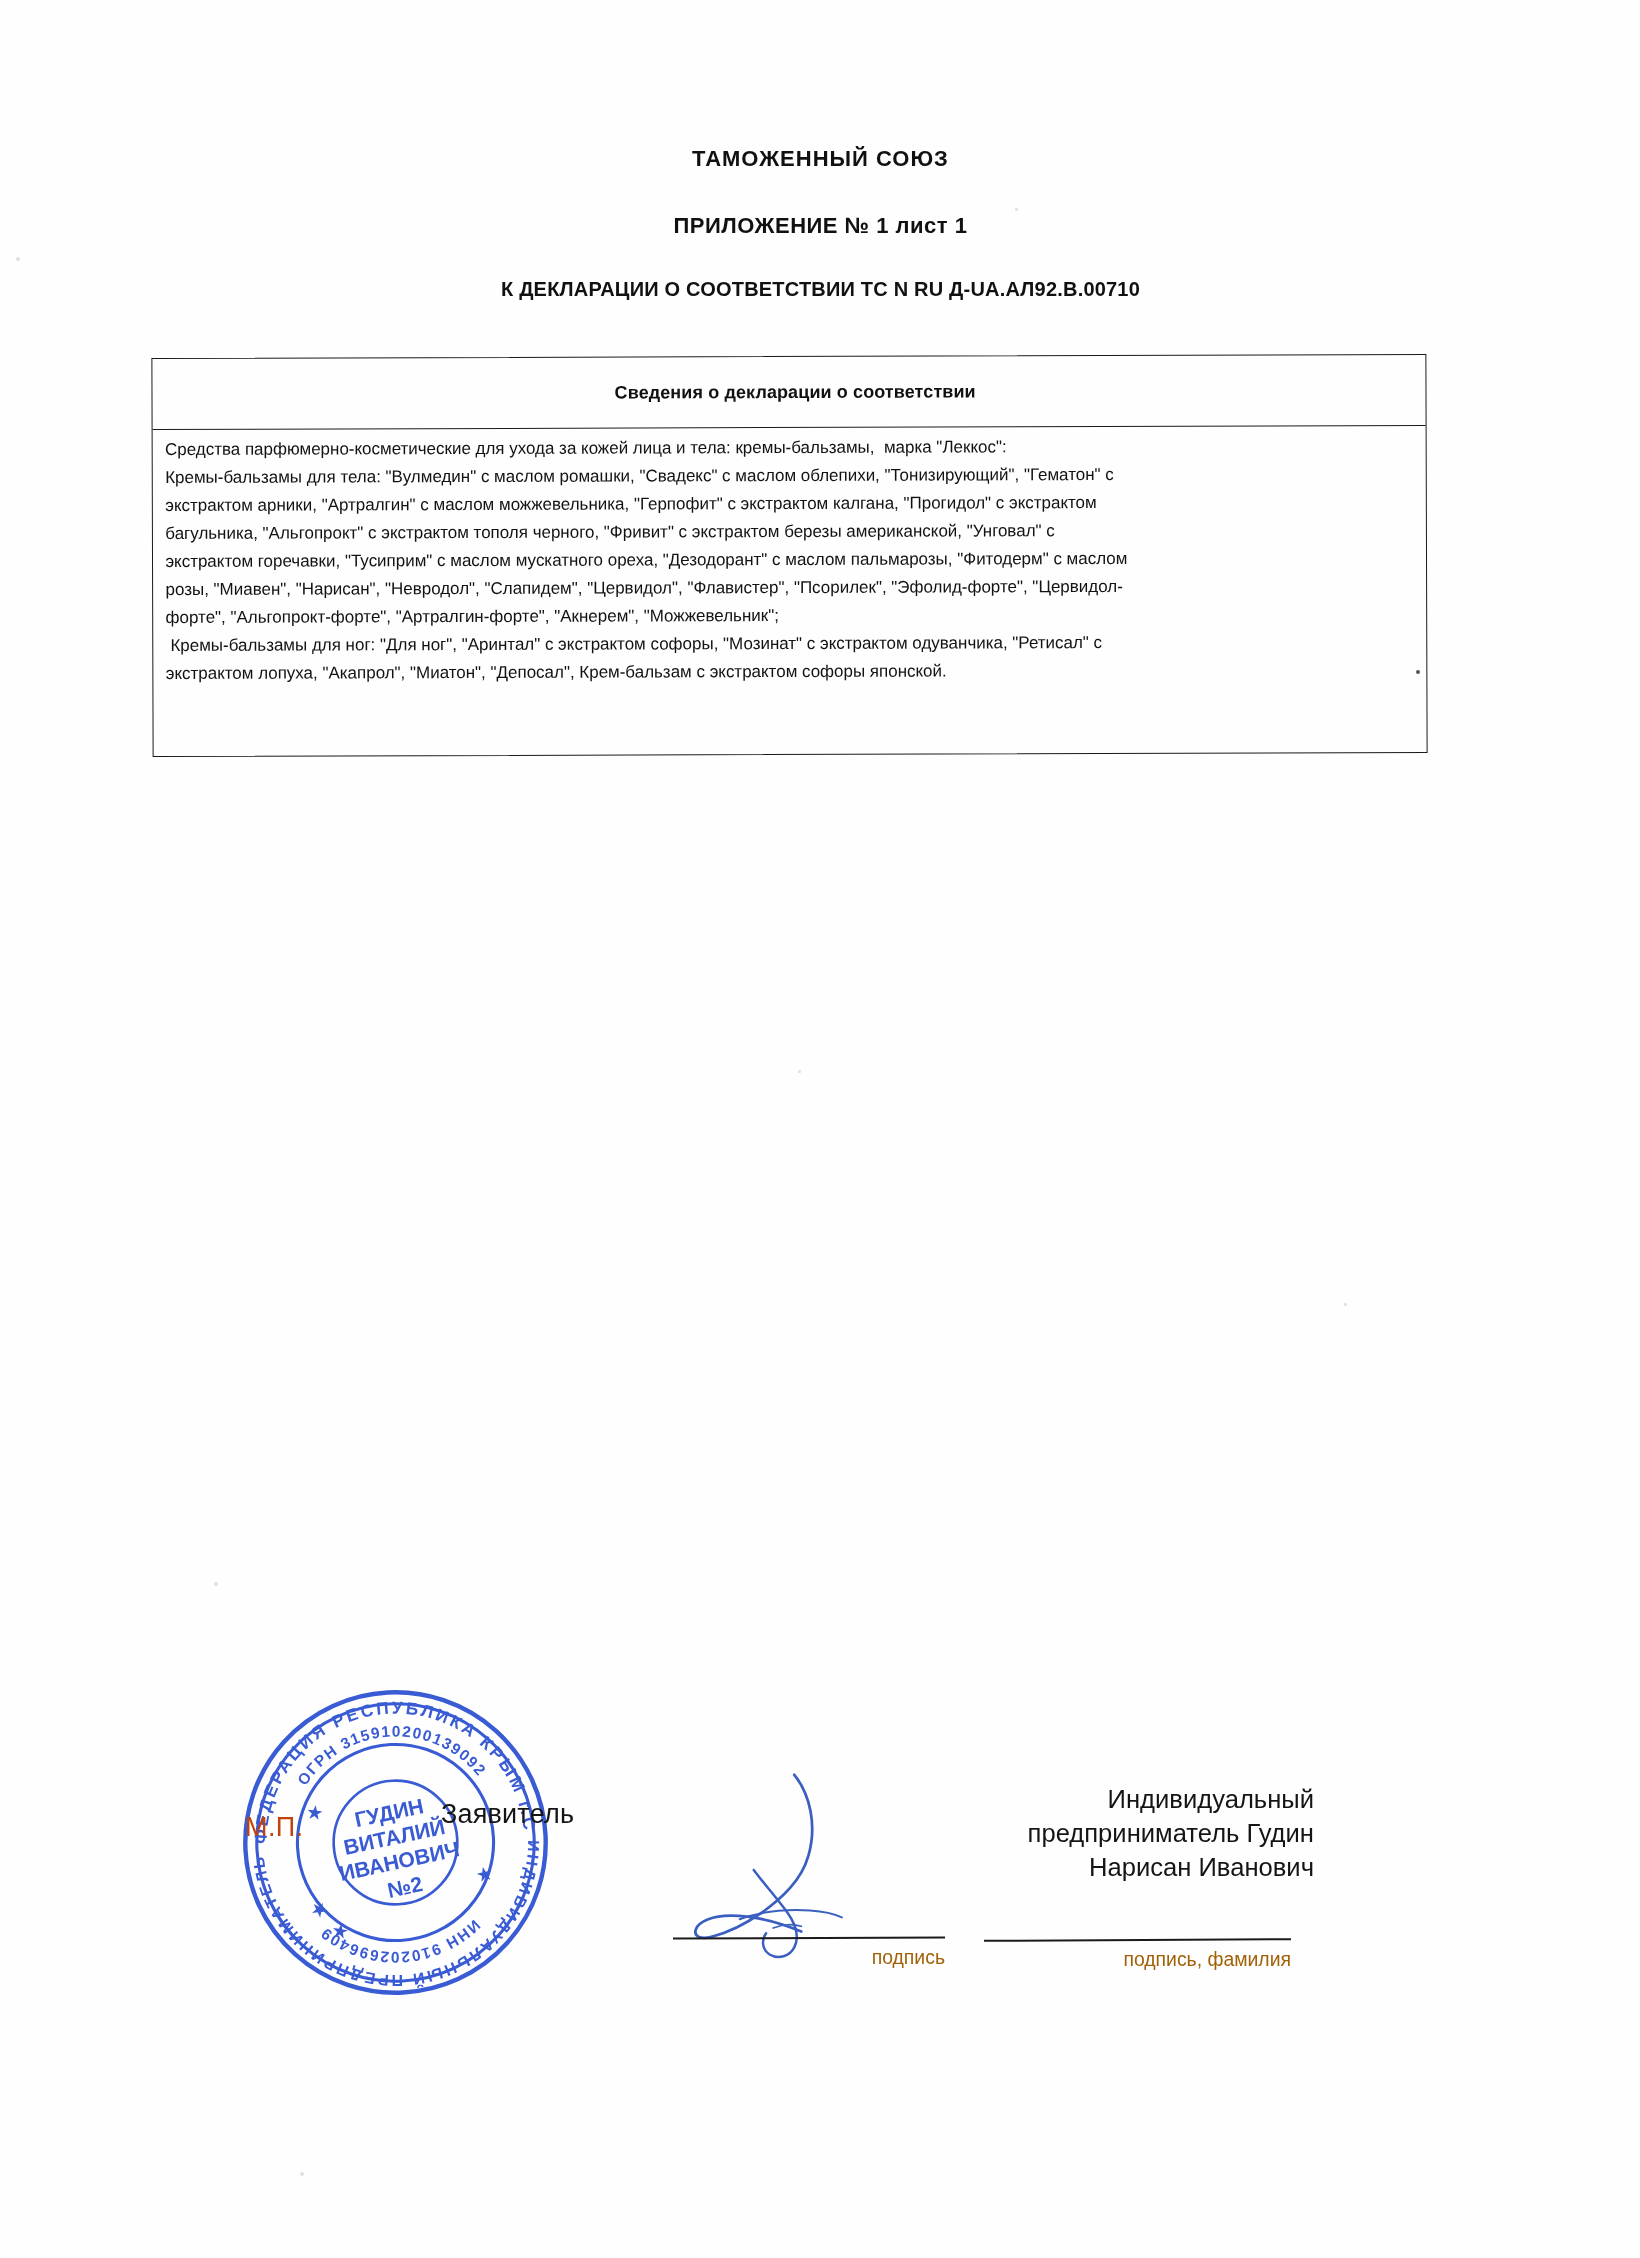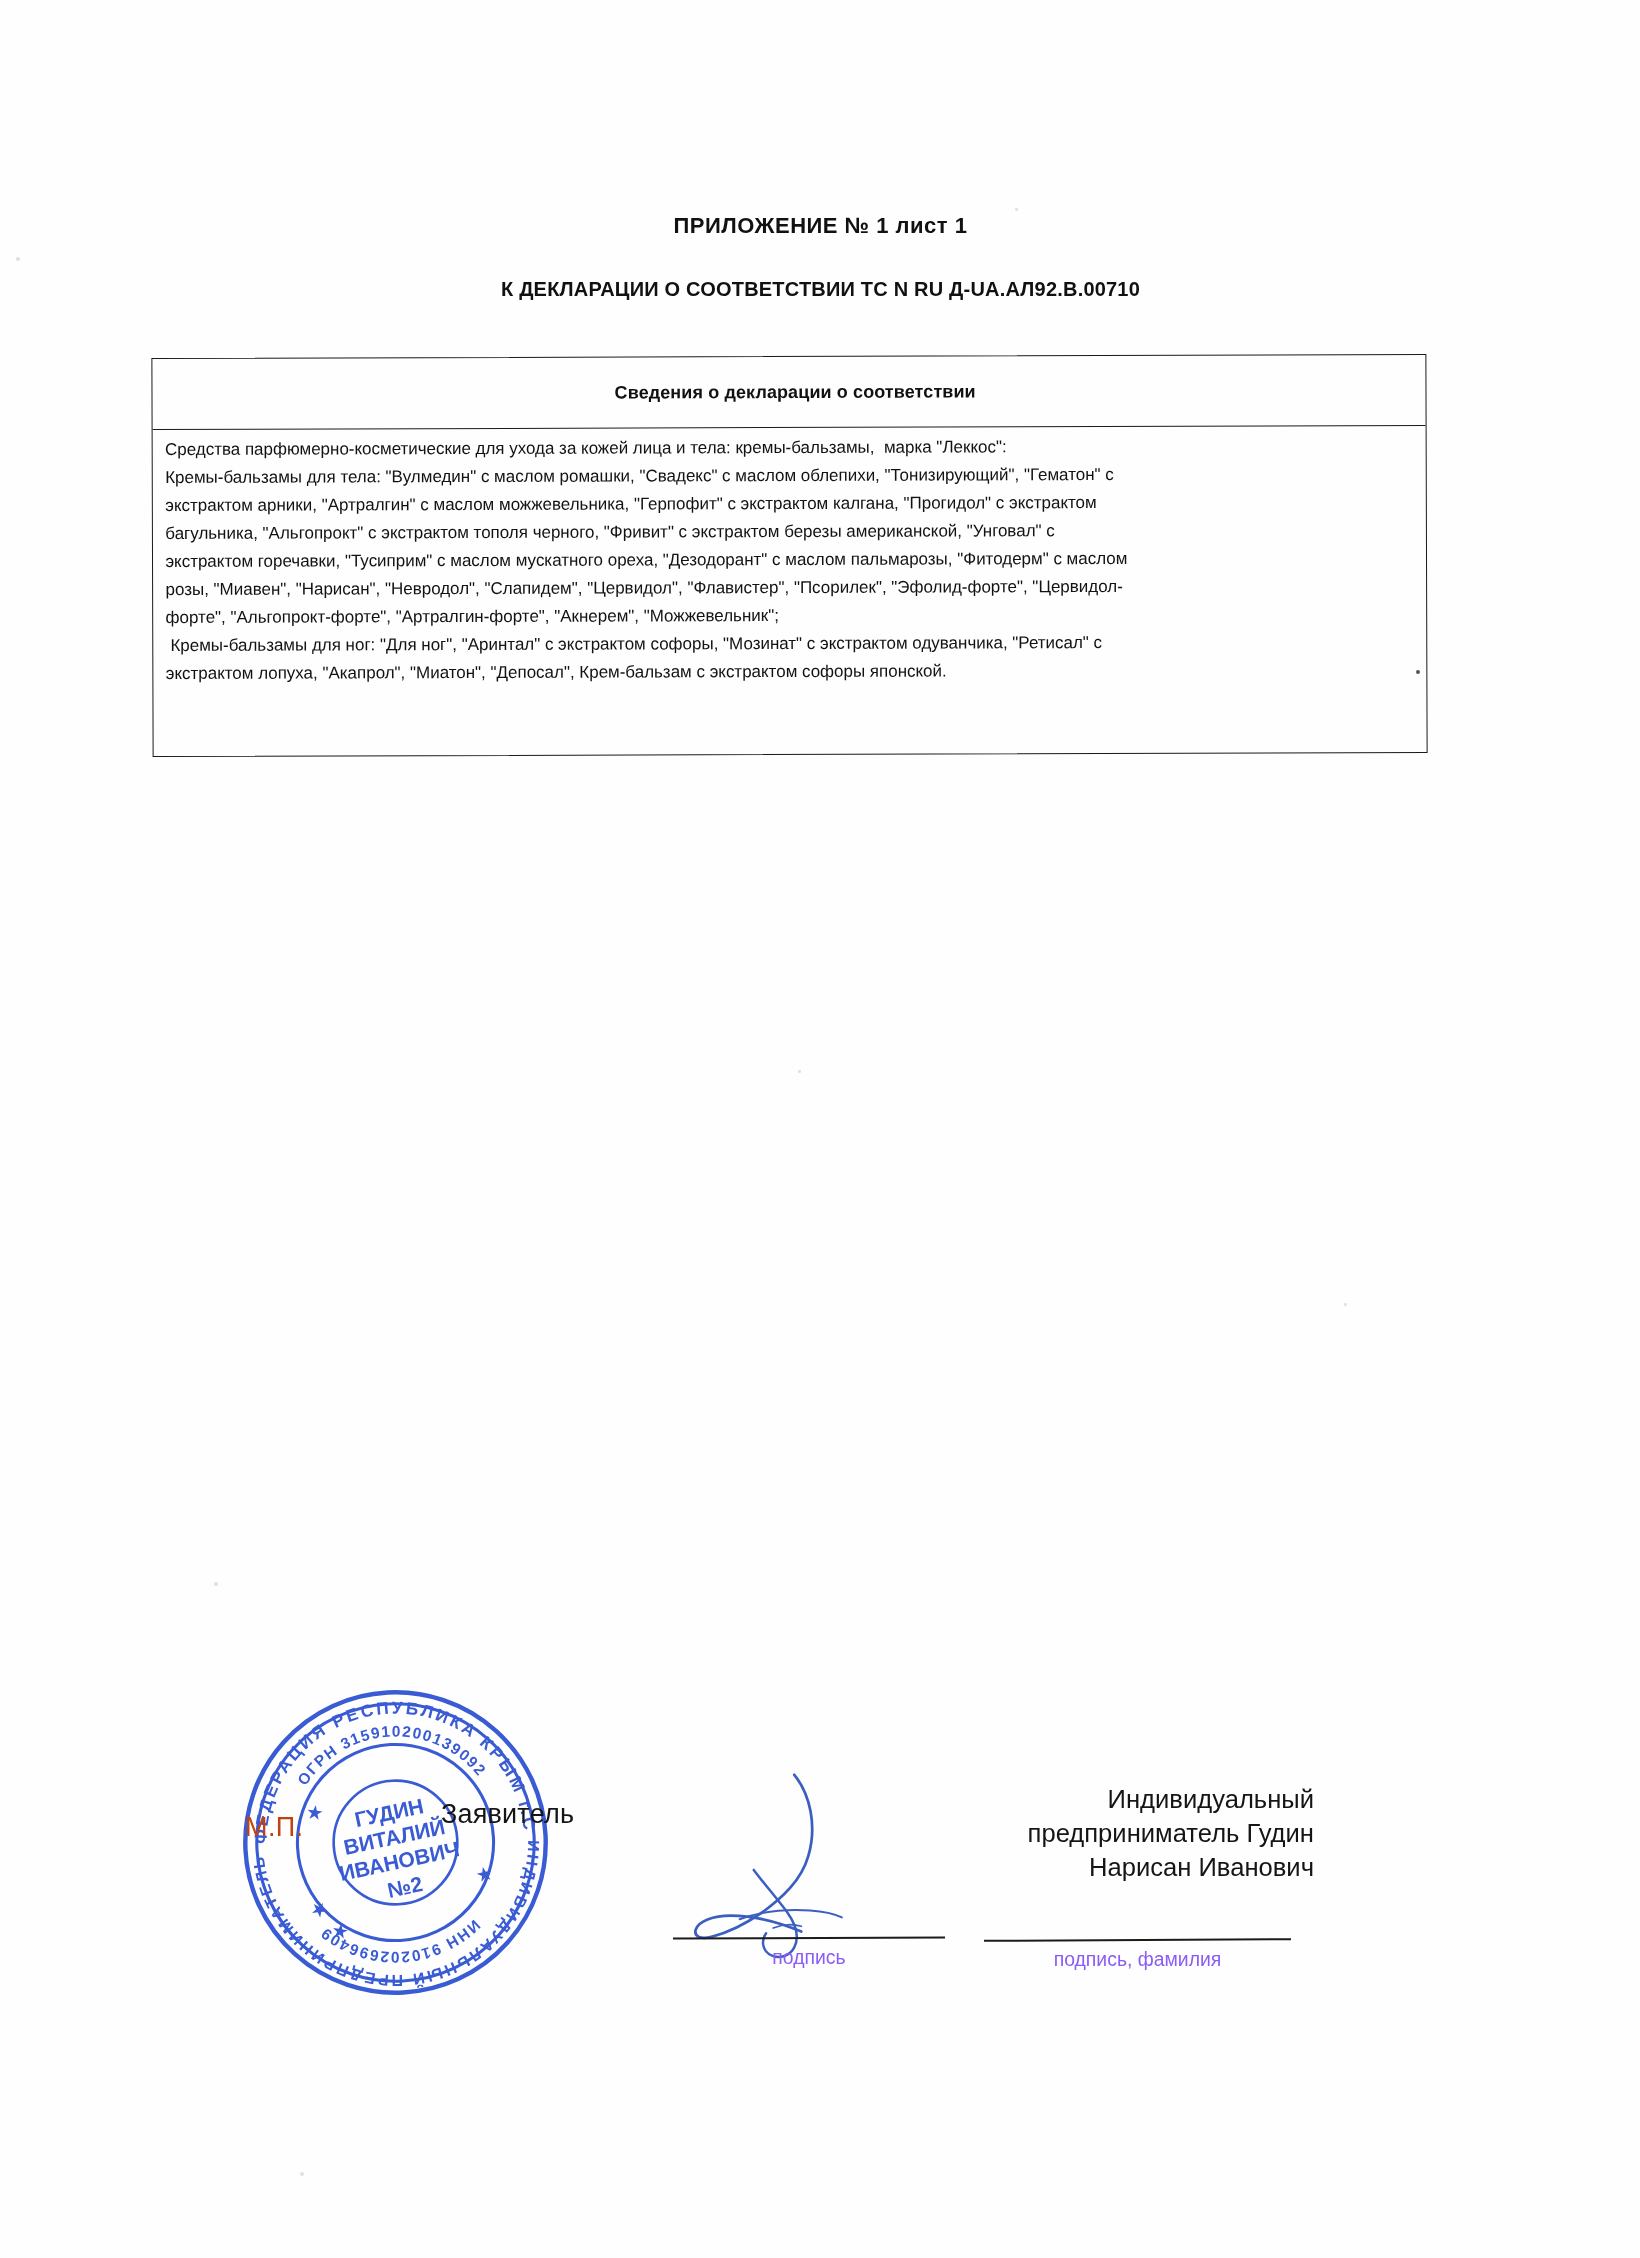--- a/index.html
+++ b/index.html
@@ -118,22 +118,22 @@
   .sig-line {
     position: absolute;
     height: 0;
     border-top: 2.2px solid #1b1b1b;
   }
   .sig-line-1 { left: 673px; top: 1937px; width: 272px; transform: rotate(-0.25deg); }
   .sig-line-2 { left: 984px; top: 1939px; width: 307px; transform: rotate(-0.3deg); }
   .sig-caption {
     position: absolute;
     font-size: 19.4px;
-    color: #8b5cf6;
-    text-align: center;
+    color: #a16207;
+    text-align: right;
   }
   .sig-caption-1 { left: 673px; top: 1946px; width: 272px; }
   .sig-caption-2 { left: 984px; top: 1948px; width: 307px; }
 
   
   .signature-svg {
     position: absolute;
     left: 678px;
     top: 1764px;
     width: 229px;
@@ -158,20 +158,21 @@
 <div class="page">
 
   <div class="speck" style="left:16px;  top:257px;  width:3.5px;  height:3.5px;"></div>
   <div class="speck" style="left:1015px;top:208px;  width:2.6px;  height:2.6px;"></div>
   <div class="speck" style="left:1416px;top:670px;  width:4.4px;  height:4.4px; background:#2a2a2a; opacity:.8;"></div>
   <div class="speck" style="left:214px; top:1582px; width:3.5px;  height:3.5px;"></div>
   <div class="speck" style="left:300px; top:2172px; width:4.4px;  height:4.4px;"></div>
   <div class="speck" style="left:798px; top:1070px; width:2.6px;  height:2.6px;"></div>
   <div class="speck" style="left:1344px;top:1303px; width:2.6px;  height:2.6px;"></div>
 
+  <div class="doc-title title-1">ТАМОЖЕННЫЙ СОЮЗ</div>
   <div class="doc-title title-2">ПРИЛОЖЕНИЕ № 1 лист 1</div>
   <div class="doc-title title-3">К ДЕКЛАРАЦИИ О СООТВЕТСТВИИ ТС N RU Д-UA.АЛ92.В.00710</div>
 
   <div class="info-box">
     <div class="info-box-header">
       <span class="info-box-header-text">Сведения о декларации о соответствии</span>
     </div>
     <div class="info-box-body">
       <div class="body-line">Средства парфюмерно-косметические для ухода за кожей лица и тела: кремы-бальзамы,  марка "Леккос":</div>
       <div class="body-line">Кремы-бальзамы для тела: "Вулмедин" с маслом ромашки, "Свадекс" с маслом облепихи, "Тонизирующий", "Гематон" с</div>

